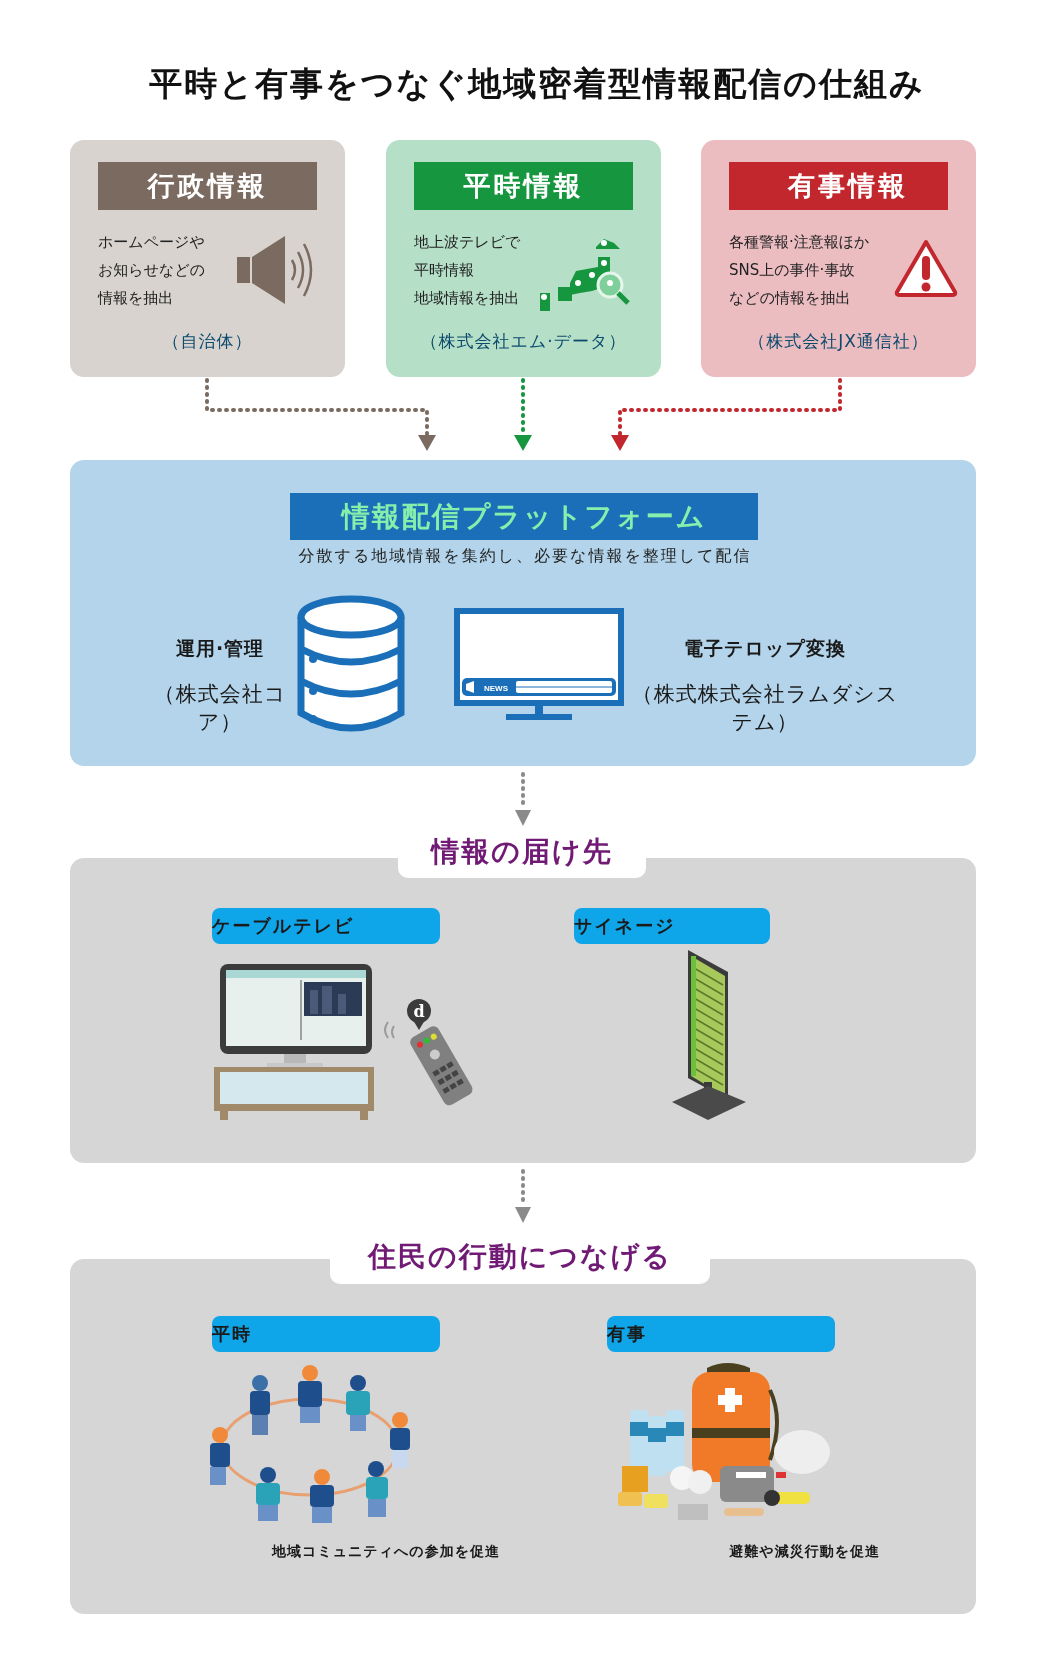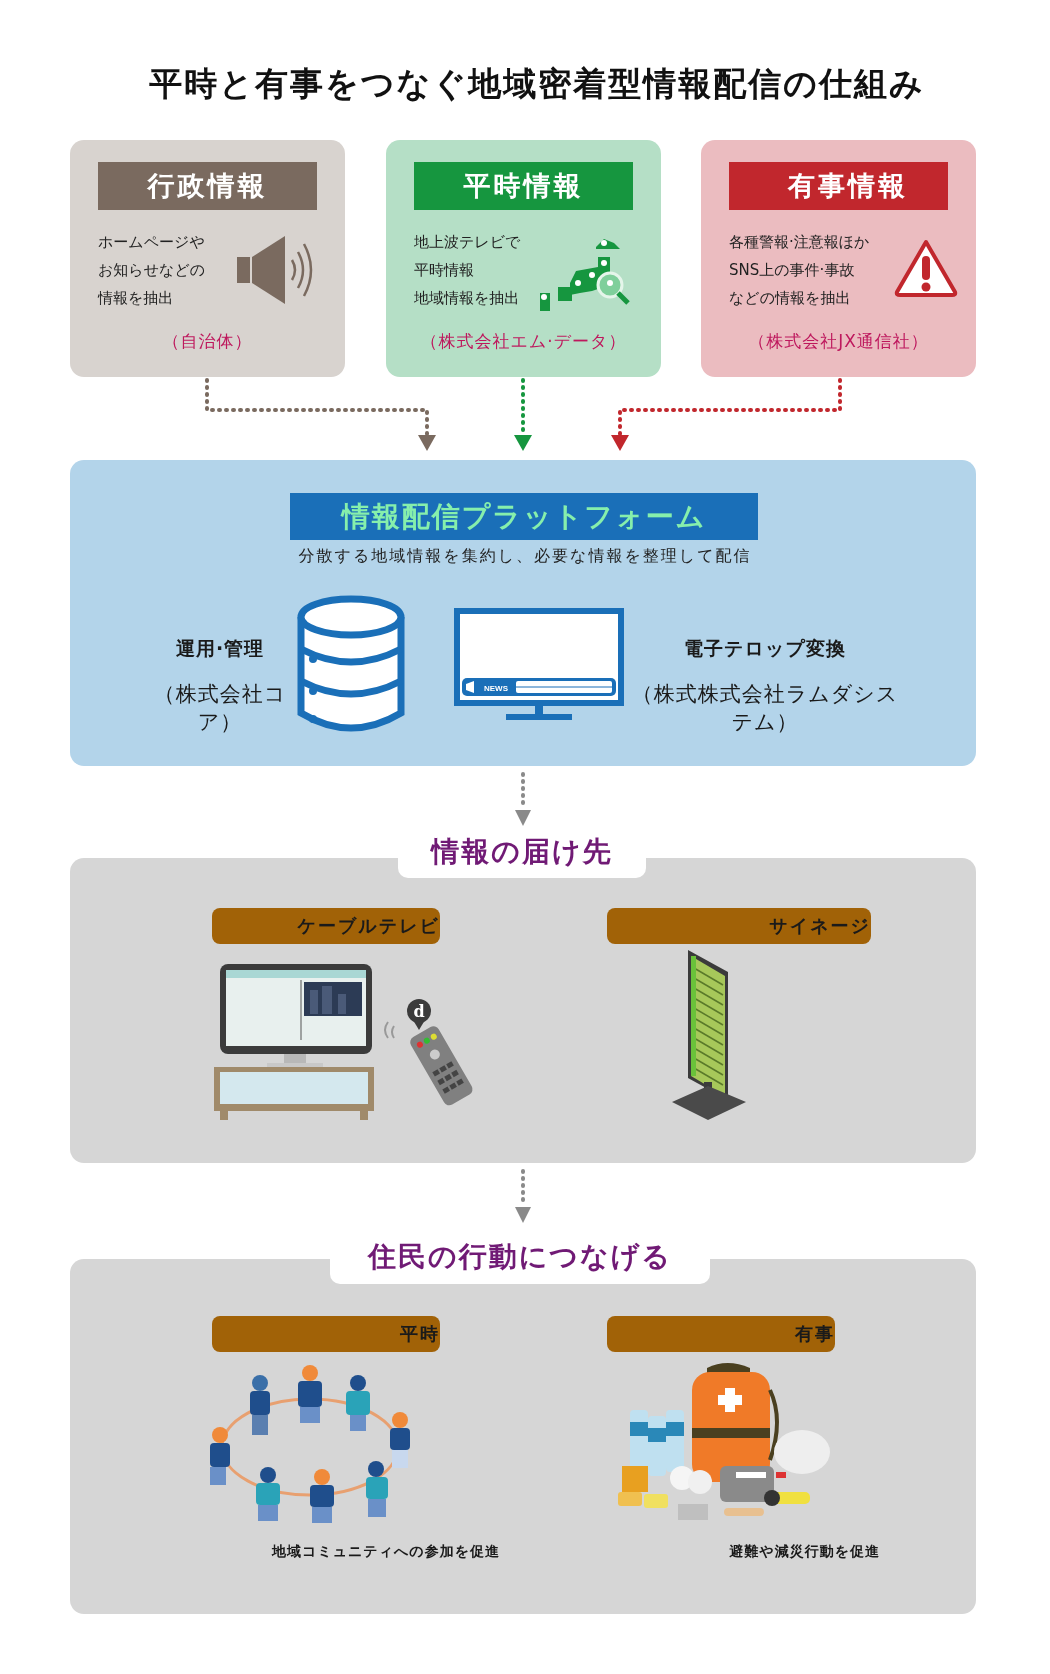--- a/index.html
+++ b/index.html
@@ -5,41 +5,41 @@
   html, body { margin:0; padding:0; background:#ffffff; }
   body { width:1050px; height:1674px; position:relative; overflow:hidden;
          font-family:"DejaVu Sans", "Liberation Sans", sans-serif; color:#1a1a1a; }
   .abs { position:absolute; }
   .title { left:0; width:1050px; top:62px; text-align:center; font-size:33px; font-weight:bold; letter-spacing:2px; color:#111;margin-left:12px; }
 
   .srcbox { top:140px; width:275px; height:237px; border-radius:14px; }
   .srcbox .hdr { position:absolute; left:28px; right:28px; top:22px; height:48px; color:#fff;
                  font-size:27px; font-weight:bold; text-align:center; line-height:48px; letter-spacing:3px; }
   .srcbox .desc { position:absolute; left:28px; top:88px; font-size:15px; line-height:28px; color:#222; }
-  .srcbox .org { position:absolute; left:0; right:0; top:190px; text-align:center; font-size:17px; color:#be185d; letter-spacing:1px;}
+  .srcbox .org { position:absolute; left:0; right:0; top:190px; text-align:center; font-size:17px; color:#0c4a6e; letter-spacing:1px;}
   .srcbox .ico { position:absolute; }
 
   #box-gov { left:70px; background:#d8d3cf; }
   #box-gov .hdr { background:#7a6a5f; }
   #box-peace { left:386px; background:#b5dfc6; }
   #box-peace .hdr { background:#16963f; }
   #box-emerg { left:701px; background:#ebbcc0; }
   #box-emerg .hdr { background:#c1272d;padding-left:19px; }
 
   .platform { left:70px; top:460px; width:906px; height:306px; background:#b3d4ea; border-radius:14px; }
   .plat-hdr { left:290px; top:493px; width:468px; height:47px; background:#1a6fb8; color:#86efac;
               font-size:28px; font-weight:bold; text-align:center; line-height:47px; letter-spacing:2px; }
   .plat-sub { left:0; width:1050px; top:546px; text-align:center; font-size:16px; letter-spacing:2px; color:#222; }
   .plat-label { text-align:center; color:#1a1a1a; }
   .plat-label .b { font-size:19px; font-weight:bold; letter-spacing:1px; }
   .plat-label .s { font-size:21px; margin-top:18px; letter-spacing:1px; }
 
   .graybox { background:#d6d6d6; border-radius:14px; left:70px; width:906px; }
   .tabtitle { background:#fff; border-radius:10px; text-align:center; font-weight:bold; color:#701a75; }
-  .pill { background:#a16207; border-radius:8px; text-align:right; font-weight:bold; font-size:18px; height:36px; line-height:36px; letter-spacing:2px; }
+  .pill { background:#0ea5e9; border-radius:8px; text-align:left; font-weight:bold; font-size:18px; height:36px; line-height:36px; letter-spacing:2px; }
   .caption { font-size:14px; font-weight:bold; letter-spacing:1px; text-align:right; }
 </style>
 </head>
 <body>
 
 <div class="abs title">平時と有事をつなぐ地域密着型情報配信の仕組み</div>
 
 <div class="abs srcbox" id="box-gov">
   <div class="hdr">行政情報</div>
   <div class="desc">
@@ -150,21 +150,21 @@
 
 <svg class="abs" style="left:508px;top:770px" width="30" height="60">
   <line x1="15" y1="4" x2="15" y2="38" stroke="#8a8a8a" stroke-width="4" stroke-dasharray="1,6" stroke-linecap="round"></line>
   <polygon points="7,40 23,40 15,56" fill="#8a8a8a"></polygon>
 </svg>
 
 <div class="abs graybox" style="top:858px;height:305px"></div>
 <div class="abs tabtitle" style="left:398px;top:826px;width:248px;height:52px;line-height:52px;font-size:28px;letter-spacing:2px">情報の届け先</div>
 
 <div class="abs pill" style="left:212px;top:908px;width:228px">ケーブルテレビ</div>
-<div class="abs pill" style="left:607px;top:908px;width:264px">サイネージ</div>
+<div class="abs pill" style="left:574px;top:908px;width:196px">サイネージ</div>
 
 <svg class="abs" style="left:212px;top:960px" width="270" height="160" viewBox="0 0 270 160">
   <rect x="8" y="4" width="152" height="90" rx="8" fill="#3b3b3b"></rect>
   <rect x="14" y="10" width="140" height="76" fill="#e8f0ee"></rect>
   <rect x="14" y="10" width="140" height="8" fill="#a9d7d4"></rect>
   <rect x="92" y="22" width="58" height="34" fill="#2c3b55"></rect>
   <rect x="98" y="30" width="8" height="24" fill="#4a5a78"></rect>
     <rect x="110" y="26" width="10" height="28" fill="#4a5a78"></rect>
     <rect x="126" y="34" width="8" height="20" fill="#4a5a78"></rect>
   <line x1="89" y1="20" x2="89" y2="80" stroke="#555" stroke-width="1"></line>

